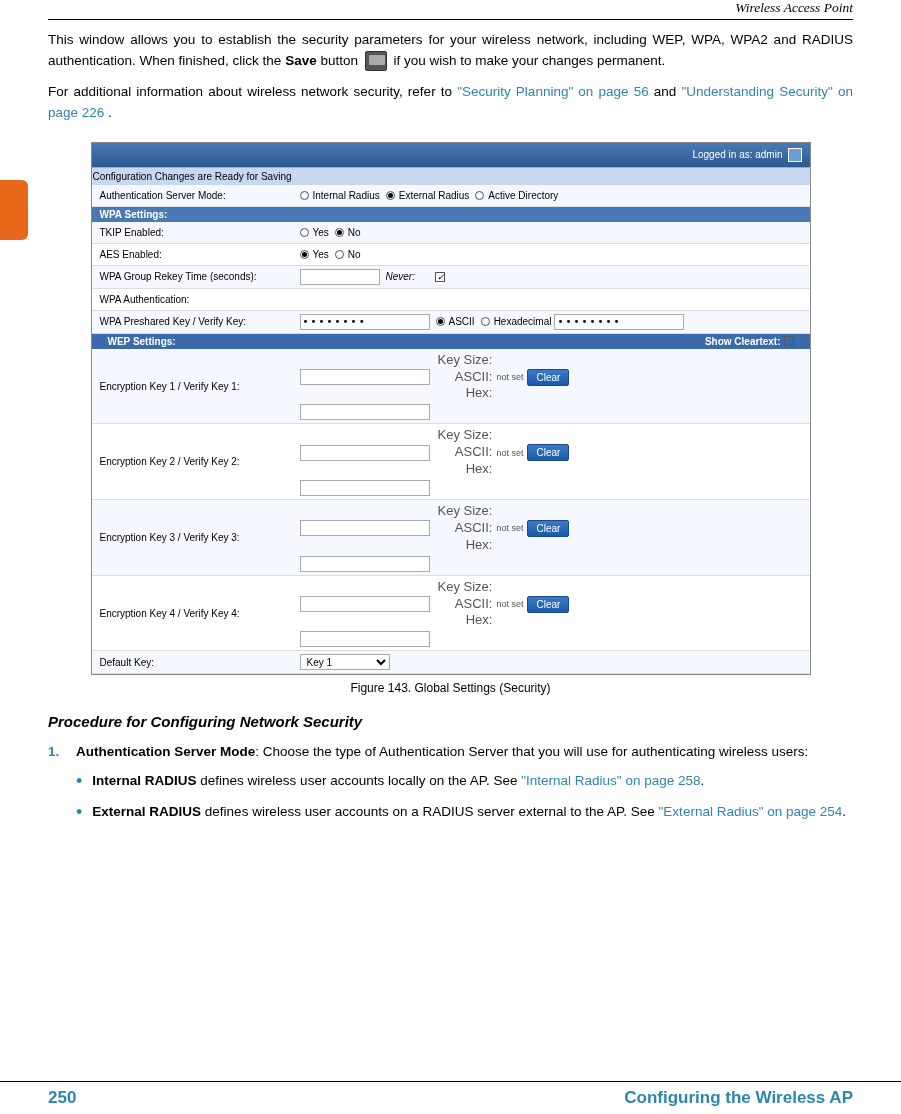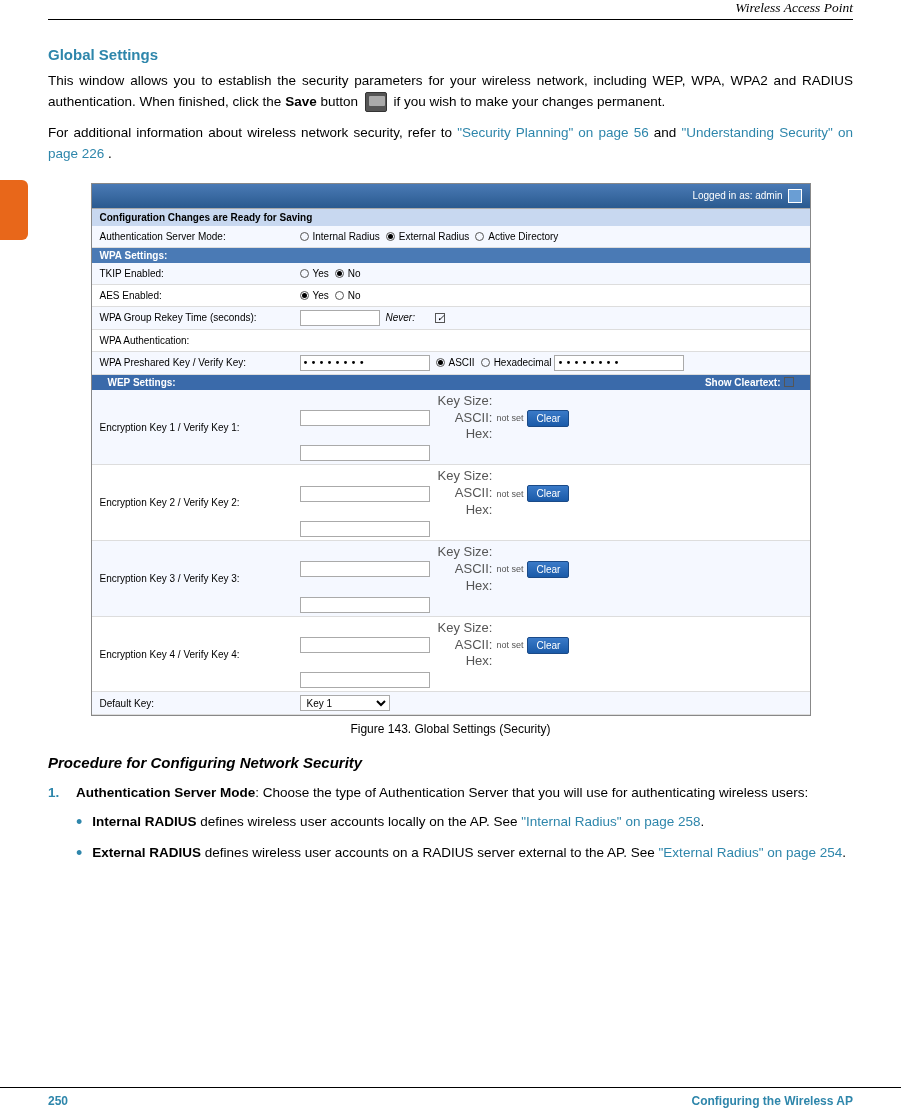--- a/index.html
+++ b/index.html
@@ -29,21 +29,21 @@
     .page-wrapper {
       padding: 0 48px 0 48px;
     }
 
     
     .header-bar {
       display: flex;
       justify-content: flex-end;
       border-bottom: 1.5px solid #000;
       padding-bottom: 3px;
-      margin-bottom: 26px;
+      margin-bottom: 10px;
     }
 
     .header-title {
       font-style: italic;
       font-size: 13.5px;
       color: #000;
     }
 
     
     .section-heading {
@@ -123,24 +123,23 @@
       height: 14px;
       background: #6a9ed4;
       margin-left: 5px;
       border: 1px solid #fff;
       display: inline-block;
     }
 
     .ui-alert-bar {
       background: #c8d8f0;
       color: #000;
-      padding: 3px 8px;
+      padding: 3px 1px;
       font-size: 10px;
       border-top: 1px solid #aaa;
-      font-weight: bold;
     }
 
     .ui-row {
       display: flex;
       align-items: center;
       padding: 3px 8px;
       border-bottom: 1px solid #ddd;
       min-height: 22px;
     }
 
@@ -320,21 +319,21 @@
     .footer {
       position: absolute;
       bottom: 0;
       left: 0;
       right: 0;
       border-top: 1.5px solid #000;
       display: flex;
       justify-content: space-between;
       padding: 6px 48px;
       font-family: Arial, sans-serif;
-      font-size: 12px;
+      font-size: 17px;
       font-weight: bold;
       color: #2E86AB;
     }
 
     .wpa-section-bar {
       background: #4a7ab5;
       color: #fff;
       font-size: 10px;
       font-weight: bold;
       padding: 2px 8px;
@@ -363,21 +362,20 @@
 <body>
 
 <div class="side-tab"></div>
 
 <div class="page-wrapper">
 
   <div class="header-bar">
     <span class="header-title">Wireless Access Point</span>
   </div>
 
-  <div class="section-heading">Global Settings</div>
 
   <div class="body-text">
     <span>This window allows you to establish the security parameters for your wireless network, including WEP, WPA, WPA2 and RADIUS authentication. When finished, click the</span>
     <span class="bold-text">Save</span>
     <span>button</span>
     
     <span class="save-icon"></span>
     <span>if you wish to make your changes permanent.</span>
   </div>
 

